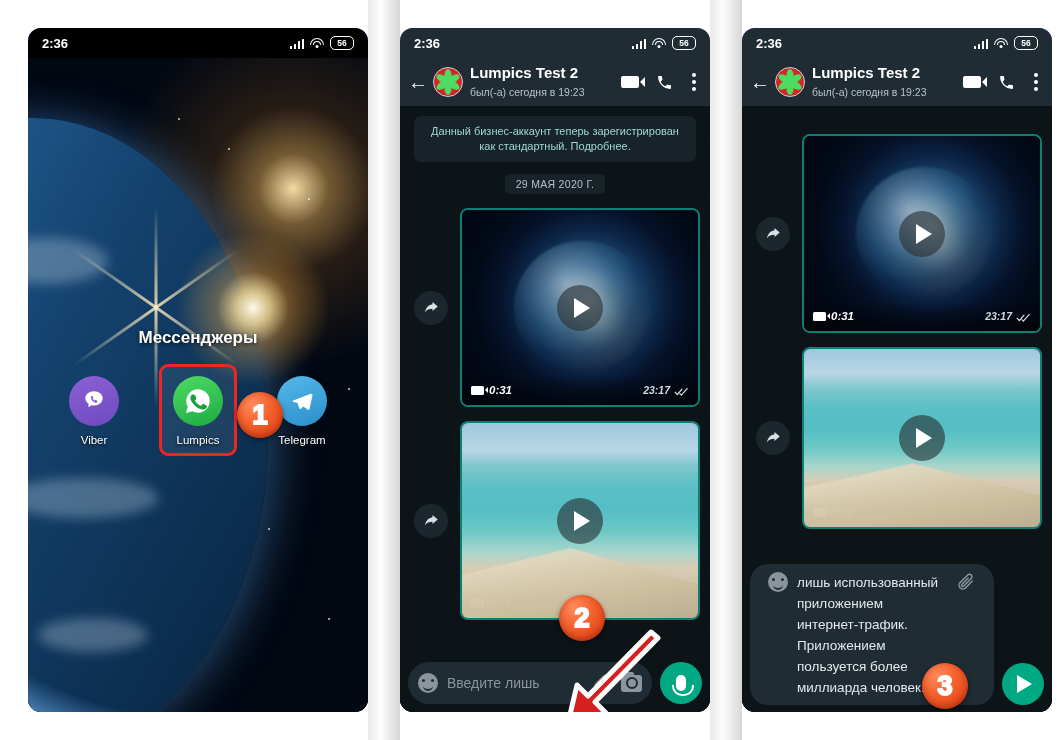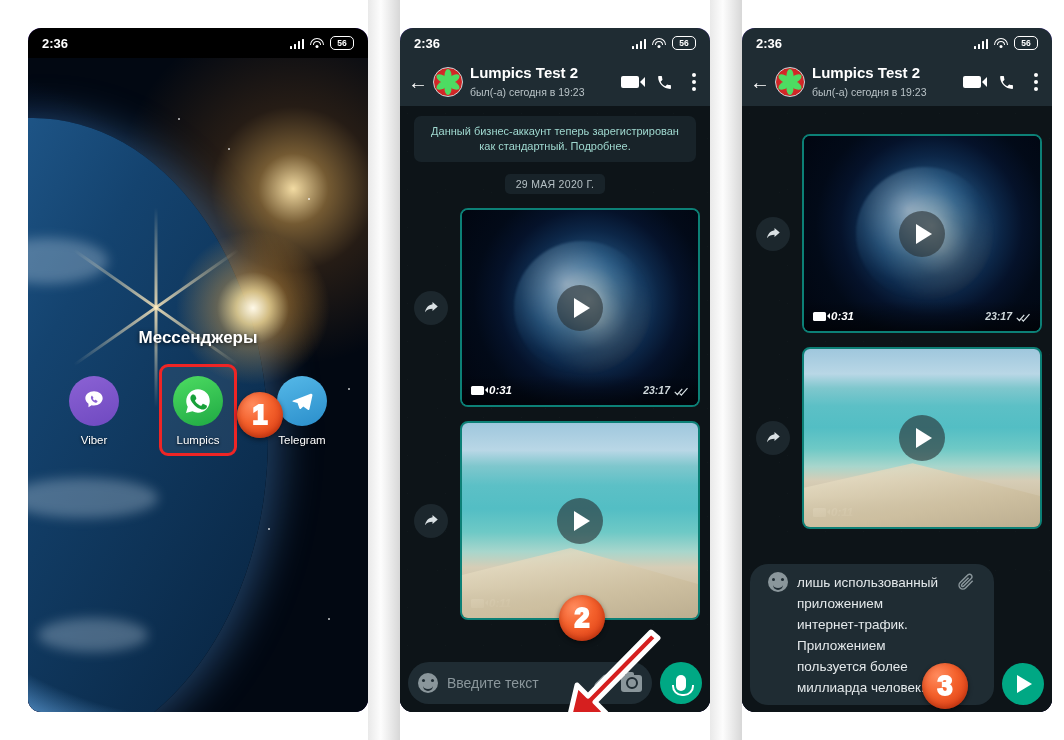--- a/index.html
+++ b/index.html
@@ -425,21 +425,21 @@
                 </span>
               </span>
             </div>
           </div>
         </div>
       </div>
 
       <div class="inputbar">
         <div class="field">
           <span class="emoji"></span>
-          <span class="ph">Введите текст</span>
+          <span class="ph">Введите лишь</span>
           <span class="clip">
             <svg viewBox="0 0 24 24">
                 <path d="M20 10.5l-8.6 8.6a4.5 4.5 0 01-6.4-6.4l8.8-8.8a3 3 0 114.2 4.2l-8.7 8.7a1.5 1.5 0 11-2.1-2.1l7.9-7.9"></path>
               </svg>
           </span>
           <span class="camera"></span>
         </div>
         <div class="round-btn">
             <span class="mic"></span>
           </div>

